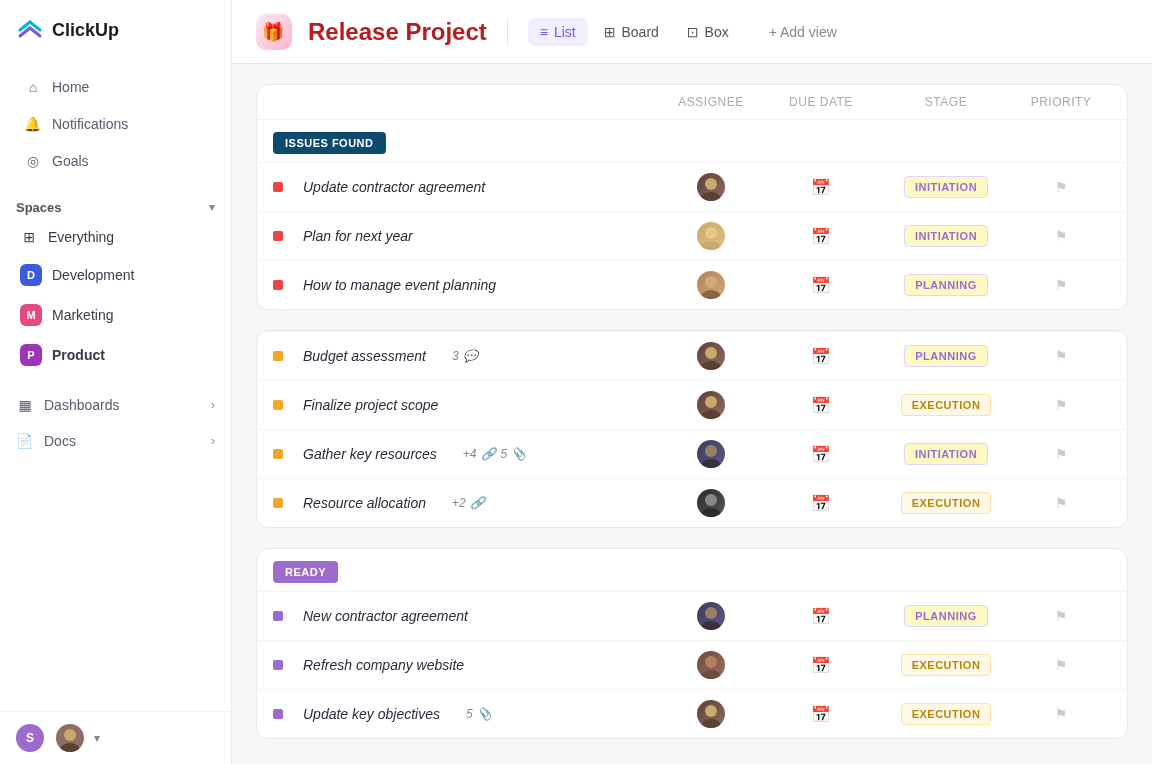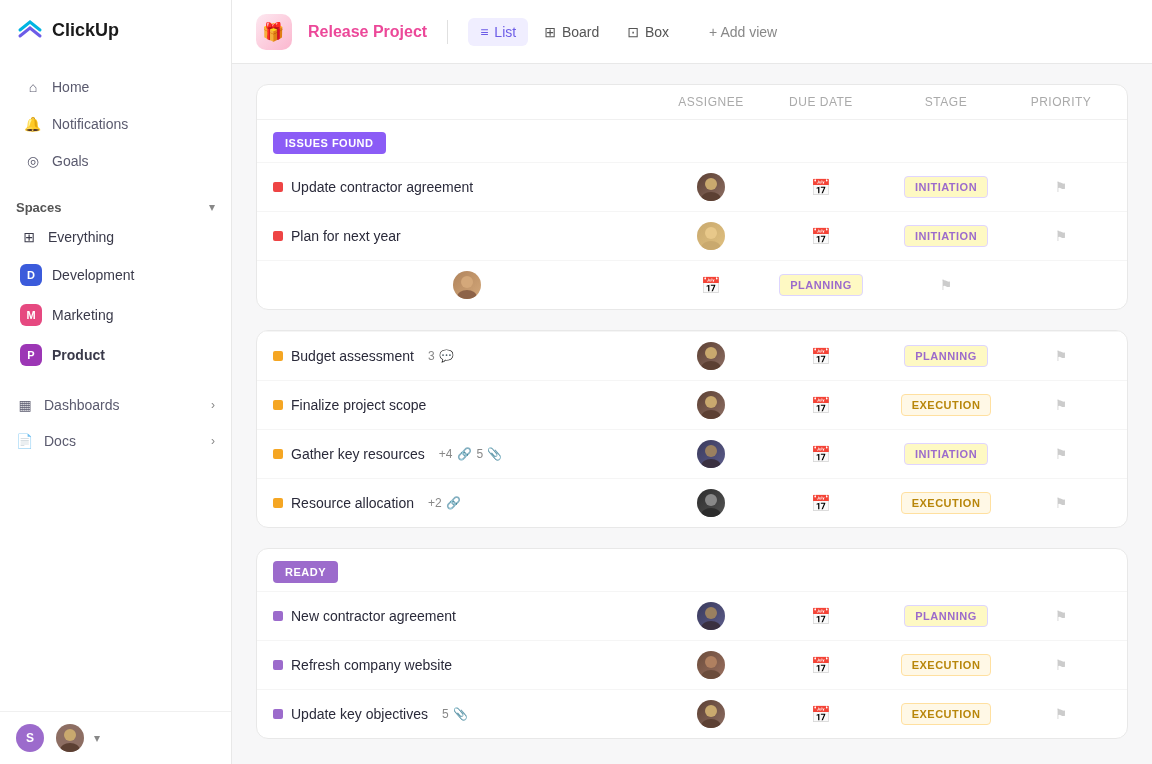--- a/index.html
+++ b/index.html
@@ -34,45 +34,45 @@
     .sidebar-footer { margin-top: auto; padding: 12px 16px; border-top: 1px solid #f0f0f0; display: flex; align-items: center; gap: 8px; }
     .avatar { width: 28px; height: 28px; border-radius: 50%; background: #6c63ff; display: flex; align-items: center; justify-content: center; color: #fff; font-size: 12px; font-weight: 600; overflow: hidden; flex-shrink: 0; }
     .footer-chevron { color: #888; font-size: 12px; margin-left: 2px; cursor: pointer; }
     
     
     .main { flex: 1; display: flex; flex-direction: column; overflow: hidden; }
     
     
     .header { background: #fff; border-bottom: 1px solid #e8e8e8; padding: 0 24px; display: flex; align-items: center; gap: 16px; height: 64px; flex-shrink: 0; }
     .project-icon { width: 36px; height: 36px; border-radius: 10px; background: linear-gradient(135deg, #fde8f0, #fbb6ce); display: flex; align-items: center; justify-content: center; font-size: 18px; }
-    .project-title { font-size: 16px; font-weight: 700; color: #ec4899; }
+    .project-title { font-size: 24px; font-weight: 700; color: #b91c1c; }
     .divider { width: 1px; height: 24px; background: #e0e0e0; margin: 0 4px; }
     .view-tabs { display: flex; align-items: center; gap: 4px; }
     .view-tab { display: flex; align-items: center; gap: 6px; padding: 6px 12px; border-radius: 6px; cursor: pointer; color: #555; font-size: 14px; font-weight: 500; }
     .view-tab.active { background: #f0eeff; color: #6c5ce7; }
     .add-view { display: flex; gap: 4px; padding: 6px 12px; cursor: pointer; color: #888; font-size: 14px; }
     
     
     .content { flex: 1; overflow-y: auto; padding: 20px 24px; }
     
     
     .table-container { background: #fff; border-radius: 12px; border: 1px solid #e8e8e8; margin-bottom: 20px; overflow: hidden; }
     .table-header-row { display: grid; grid-template-columns: 1fr 100px 120px 130px 100px; padding: 10px 16px; border-bottom: 1px solid #f0f0f0; }
     .table-col-header { font-size: 12px; color: #aaa; font-weight: 400; text-transform: uppercase; letter-spacing: 0.5px; text-align: center; }
     .table-col-header.task-col { text-align: left; }
     
     .group-label-row { padding: 0; }
     .group-badge { display: inline-block; padding: 5px 12px; font-size: 11px; font-weight: 700; color: #fff; border-radius: 4px; margin: 12px 16px 8px; letter-spacing: 0.5px; }
-    .group-badge.issues { background: #8b5cf6; }
+    .group-badge.issues { background: #0c4a6e; }
     .group-badge.review { background: #f5a623; }
     .group-badge.ready { background: #9c6bcc; }
     
     .task-row { display: grid; grid-template-columns: 1fr 100px 120px 130px 100px; padding: 10px 16px; border-top: 1px solid #f5f5f5; align-items: center; }
     
-    .task-name-cell { display: flex; align-items: center; gap: 8px; }
+    .task-name-cell { display: flex; align-items: center; gap: 20px; font-style: italic; }
     .task-dot { width: 10px; height: 10px; border-radius: 2px; flex-shrink: 0; }
     .task-dot.red { background: #e44; }
     .task-dot.yellow { background: #f5a623; }
     .task-dot.purple { background: #9c6bcc; }
     
     .task-name { font-size: 14px; color: #2a2a3a; }
     .task-badges { display: flex; align-items: center; gap: 4px; margin-left: 6px; }
     .task-badge-count { font-size: 12px; color: #888; }
     .task-badge-icon { width: 16px; height: 16px; display: inline-flex; align-items: center; justify-content: center; color: #ccc; font-size: 12px; }
     
@@ -272,20 +272,24 @@
           <span class="date-icon">📅</span>
         </div>
         <div class="stage-cell">
           <span class="stage-badge initiation">INITIATION</span>
         </div>
         <div class="priority-cell">
           <span class="flag-icon">⚑</span>
         </div>
       </div>
       <div class="task-row">
+        <div class="task-name-cell">
+          <span class="task-dot red"></span>
+          <span class="task-name">How to manage event planning</span>
+        </div>
         <div class="assignee-cell">
           <div class="avatar-small av3">
             <svg viewBox="0 0 28 28">
                 <circle cx="14" cy="11" r="6" fill="#d4a87a"></circle>
                 <ellipse cx="14" cy="26" rx="10" ry="7" fill="#8d6348"></ellipse>
               </svg>
           </div>
         </div>
         <div class="date-cell">
           <span class="date-icon">📅</span>

